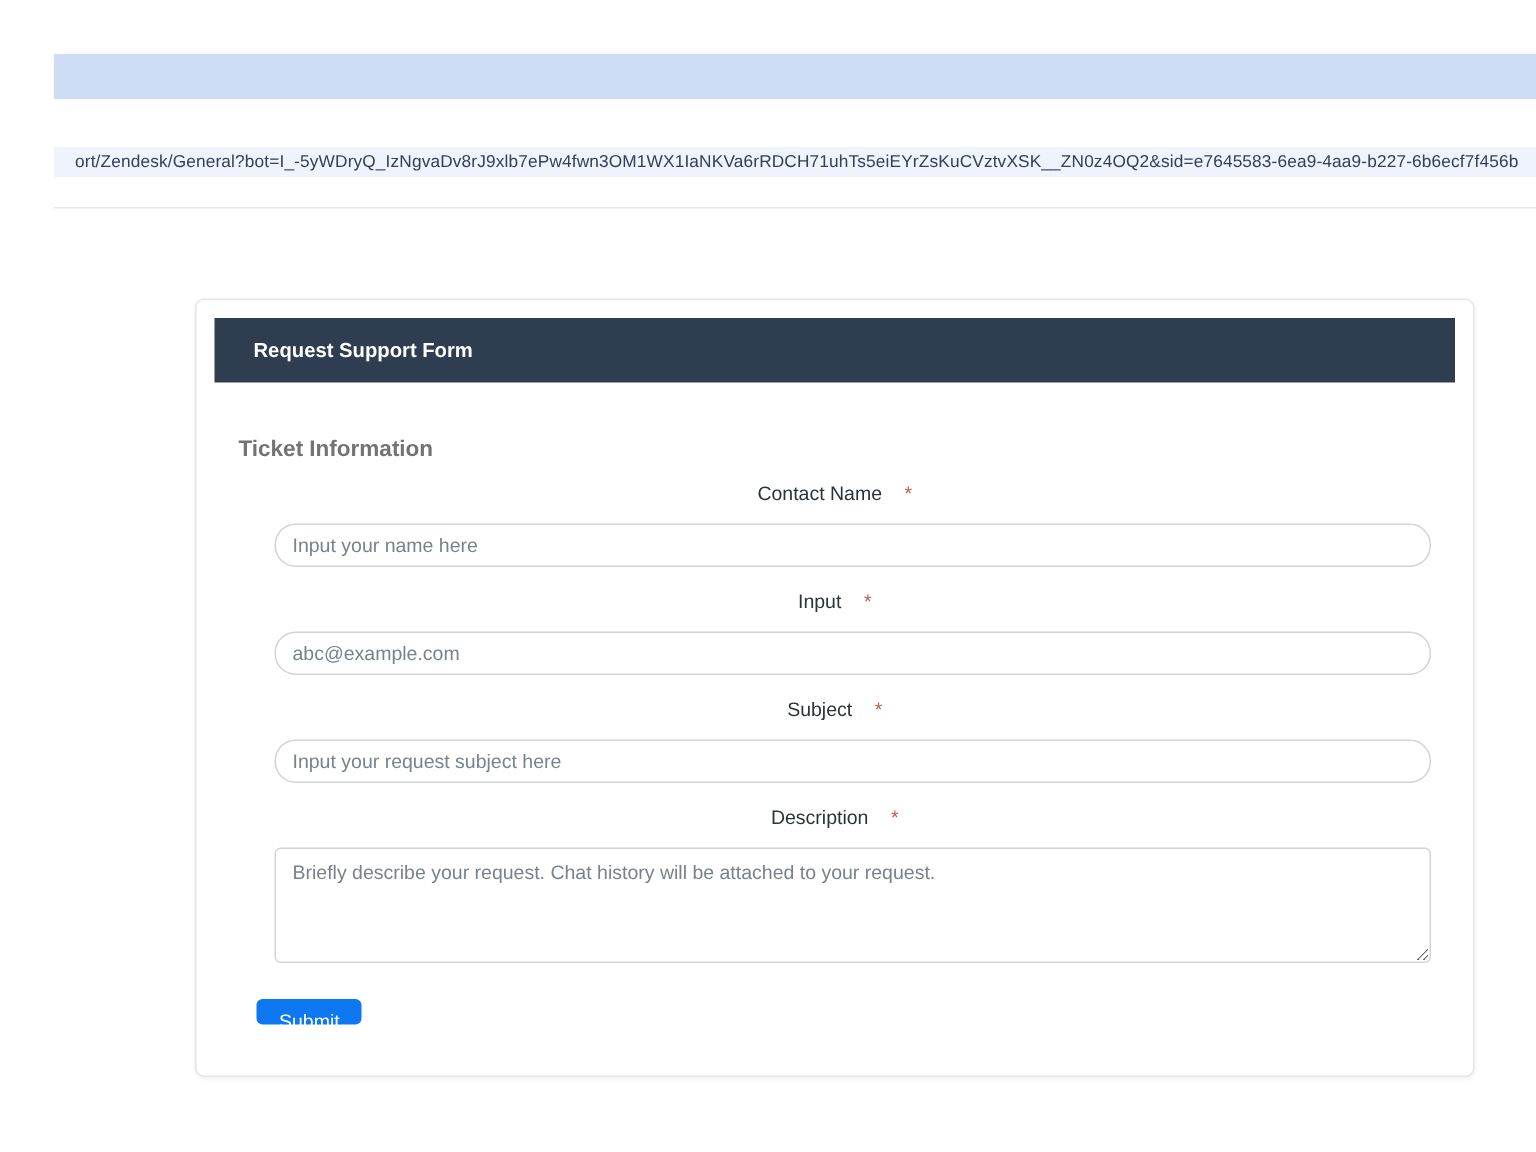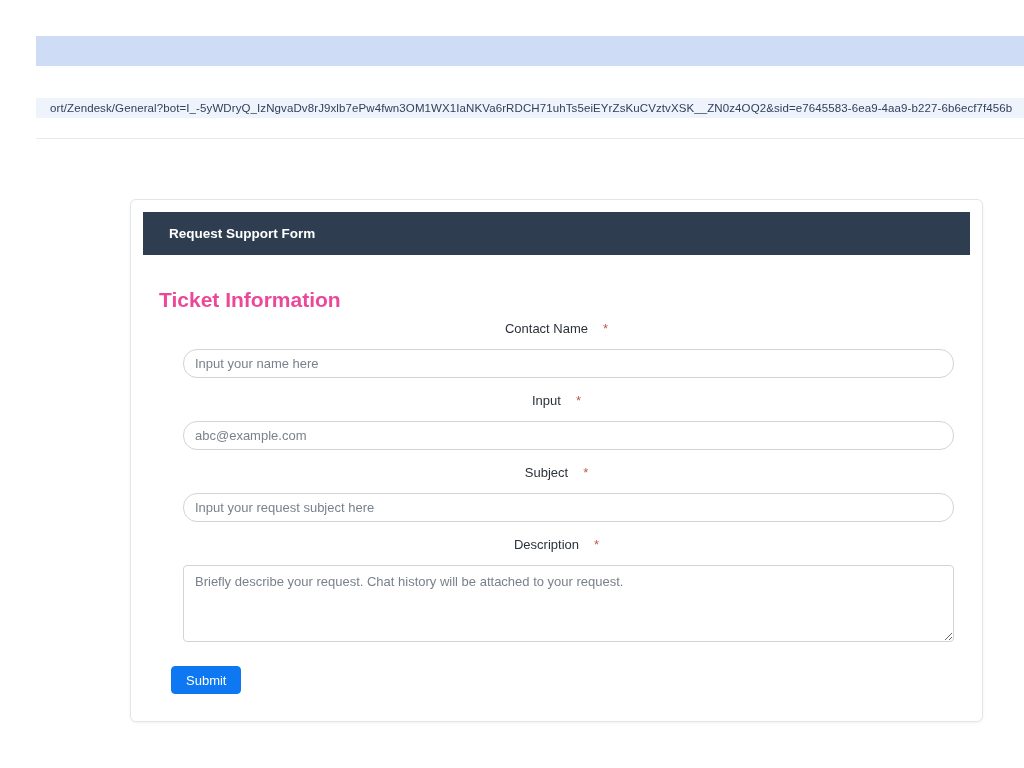--- a/index.html
+++ b/index.html
@@ -62,23 +62,23 @@
   }
   .card-header span {
     color: #ffffff;
     font-size: 13.5px;
     font-weight: bold;
   }
   .card-body {
     padding: 16px 16px 15px 16px;
   }
   .section-title {
-    font-size: 21px;
+    font-size: 15px;
     font-weight: bold;
-    color: #ec4899;
+    color: #737373;
     margin: 7px 0 12px 0;
     line-height: 19px;
   }
   .form-group { margin-bottom: 15px; }
   .field-label {
     display: block;
     font-size: 13px;
     color: #2b323a;
     line-height: 16px;
     margin-bottom: 8px;
@@ -109,21 +109,21 @@
   }
   .submit-btn {
     margin: 12px 0 0 12px;
     background: #0d78f2;
     color: #ffffff;
     font-family: "Liberation Sans", "DejaVu Sans", sans-serif;
     font-size: 13px;
     border: 1px solid #0d78f2;
     border-radius: 4px;
     padding: 6px 14px;
-    height: 28px;
+    height: 17px;
     cursor: pointer;
   }
 
   
   .bottom-bar {
     position: absolute;
     left: 0; right: 0; bottom: 0;
     height: 6px;
     background: #050505;
   }

